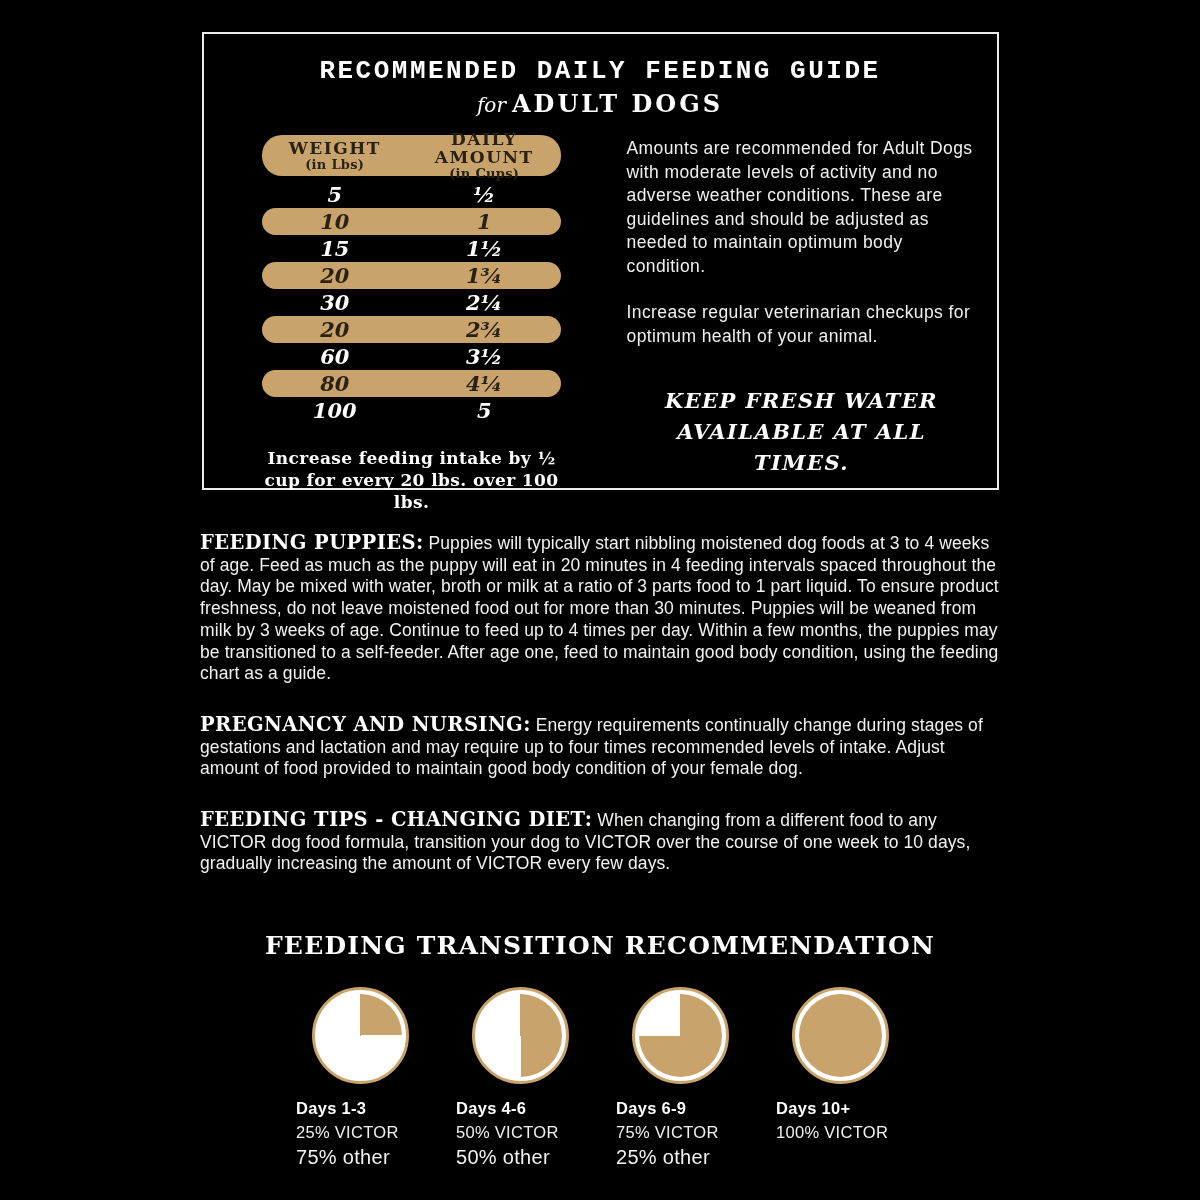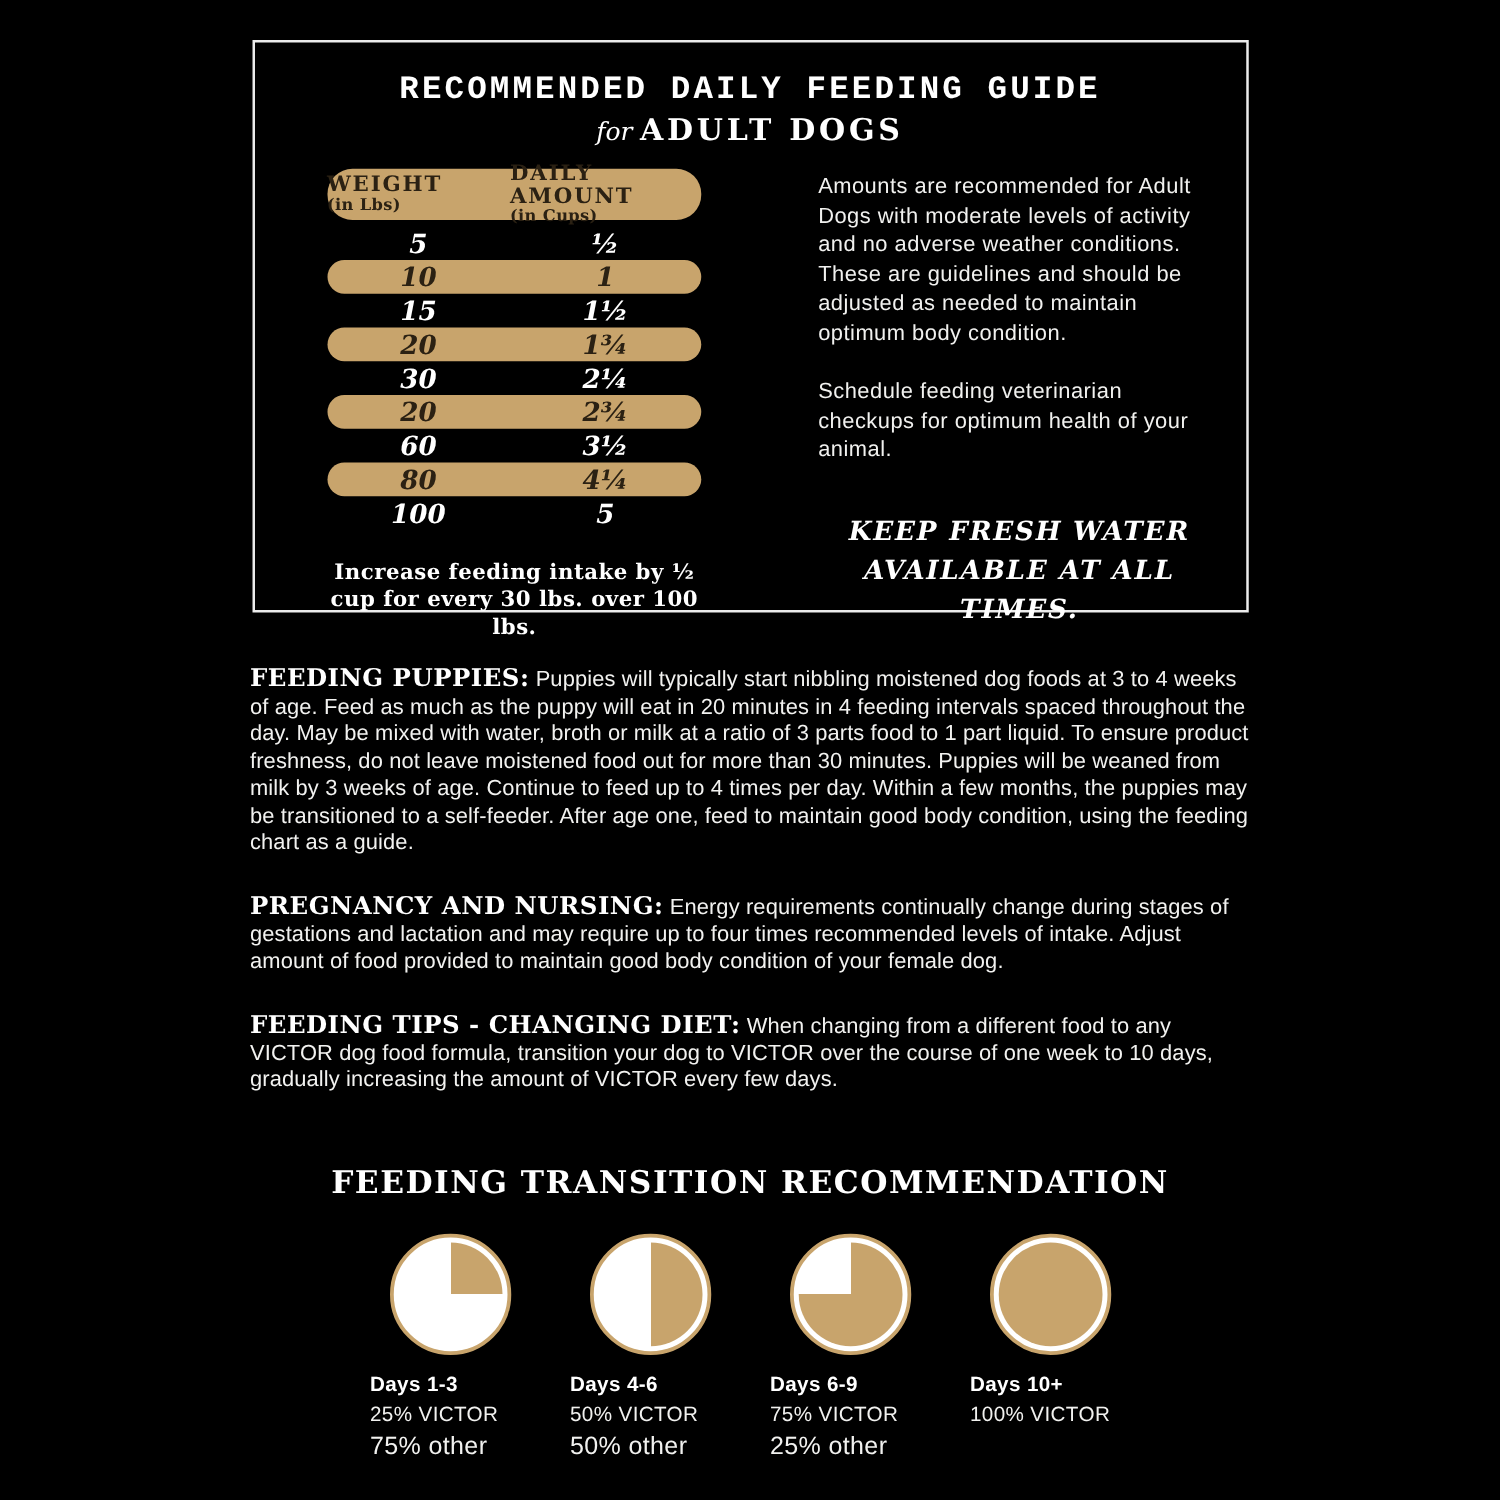--- a/index.html
+++ b/index.html
@@ -29,21 +29,21 @@
   .guide-subtitle .for{font-style:italic;font-weight:normal;font-size:20px;margin-right:6px;}
   .guide-subtitle .big{font-weight:bold;letter-spacing:3px;}
 
   .guide-columns{display:flex;margin-top:17px;}
 
   
   .table-col{width:299px;flex:0 0 299px;}
   .thead{
     background:var(--tan);border-radius:20px;height:41px;
     display:flex;align-items:center;color:var(--dark);
-    font-family:"DejaVu Serif", serif;font-weight:bold;
+    font-family:"DejaVu Serif", serif;font-weight:bold;text-align:center;
     margin-bottom:5px;
   }
   .th{line-height:1.05;}
   .th.c1{flex:0 0 49%;}
   .th.c2{flex:0 0 51%;}
   .th .hd{font-size:17px;letter-spacing:1.5px;}
   .th .sub{font-size:13px;letter-spacing:0.3px;}
   .trow{
     height:27px;display:flex;align-items:center;text-align:center;
     font-family:"DejaVu Serif", serif;font-weight:bold;font-style:italic;
@@ -52,21 +52,21 @@
   .trow.tan{background:var(--tan);border-radius:14px;color:var(--dark);}
   .td.c1{flex:0 0 49%;}
   .td.c2{flex:0 0 51%;}
   .footnote{
     margin:23px auto 0;width:300px;text-align:center;
     font-family:"DejaVu Serif", serif;font-weight:bold;
     font-size:17px;line-height:22px;letter-spacing:0.4px;color:#fff;
   }
 
   
-  .info-col{margin-left:94px;width:372px;padding-top:2px;}
+  .info-col{margin-left:66px;width:372px;padding-top:2px;}
   .info{
     font-size:17.5px;line-height:23.5px;letter-spacing:0.4px;color:#f1f1ef;
     margin-bottom:23px;
   }
   .water{
     font-family:"DejaVu Serif", serif;font-weight:bold;font-style:italic;
     font-size:21px;line-height:31px;letter-spacing:1.4px;color:#fff;
     max-width:350px;margin-top:37px;text-align:center;
   }
 
@@ -149,26 +149,26 @@
       </div>
       <div class="trow tan">
         <div class="td c1">80</div>
         <div class="td c2">4¼</div>
       </div>
       <div class="trow">
         <div class="td c1">100</div>
         <div class="td c2">5</div>
       </div>
 
-      <div class="footnote">Increase feeding intake by ½ cup for every 30 lbs. over 100 lbs.</div>
+      <div class="footnote">Increase feeding intake by ½ cup for every 20 lbs. over 100 lbs.</div>
     </div>
 
     <div class="info-col">
       <p class="info">Amounts are recommended for Adult Dogs with moderate levels of activity and no adverse weather conditions. These are guidelines and should be adjusted as needed to maintain optimum body condition.</p>
-      <p class="info">Schedule feeding veterinarian checkups for optimum health of your animal.</p>
+      <p class="info">Increase regular veterinarian checkups for optimum health of your animal.</p>
       <p class="water">KEEP FRESH WATER AVAILABLE AT ALL TIMES.</p>
     </div>
 
   </div>
 </div>
 
 <div class="sections">
   <p class="section"><span class="sec-head">FEEDING PUPPIES:</span> <span>Puppies will typically start nibbling moistened dog foods at 3 to 4 weeks of age. Feed as much as the puppy will eat in 20 minutes in 4 feeding intervals spaced throughout the day. May be mixed with water, broth or milk at a ratio of 3 parts food to 1 part liquid. To ensure product freshness, do not leave moistened food out for more than 30 minutes. Puppies will be weaned from milk by 3 weeks of age. Continue to feed up to 4 times per day. Within a few months, the puppies may be transitioned to a self-feeder. After age one, feed to maintain good body condition, using the feeding chart as a guide.</span></p>
   <p class="section"><span class="sec-head">PREGNANCY AND NURSING:</span> <span>Energy requirements continually change during stages of gestations and lactation and may require up to four times recommended levels of intake. Adjust amount of food provided to maintain good body condition of your female dog.</span></p>
   <p class="section"><span class="sec-head">FEEDING TIPS - CHANGING DIET:</span> <span>When changing from a different food to any VICTOR dog food formula, transition your dog to VICTOR over the course of one week to 10 days, gradually increasing the amount of VICTOR every few days.</span></p>

